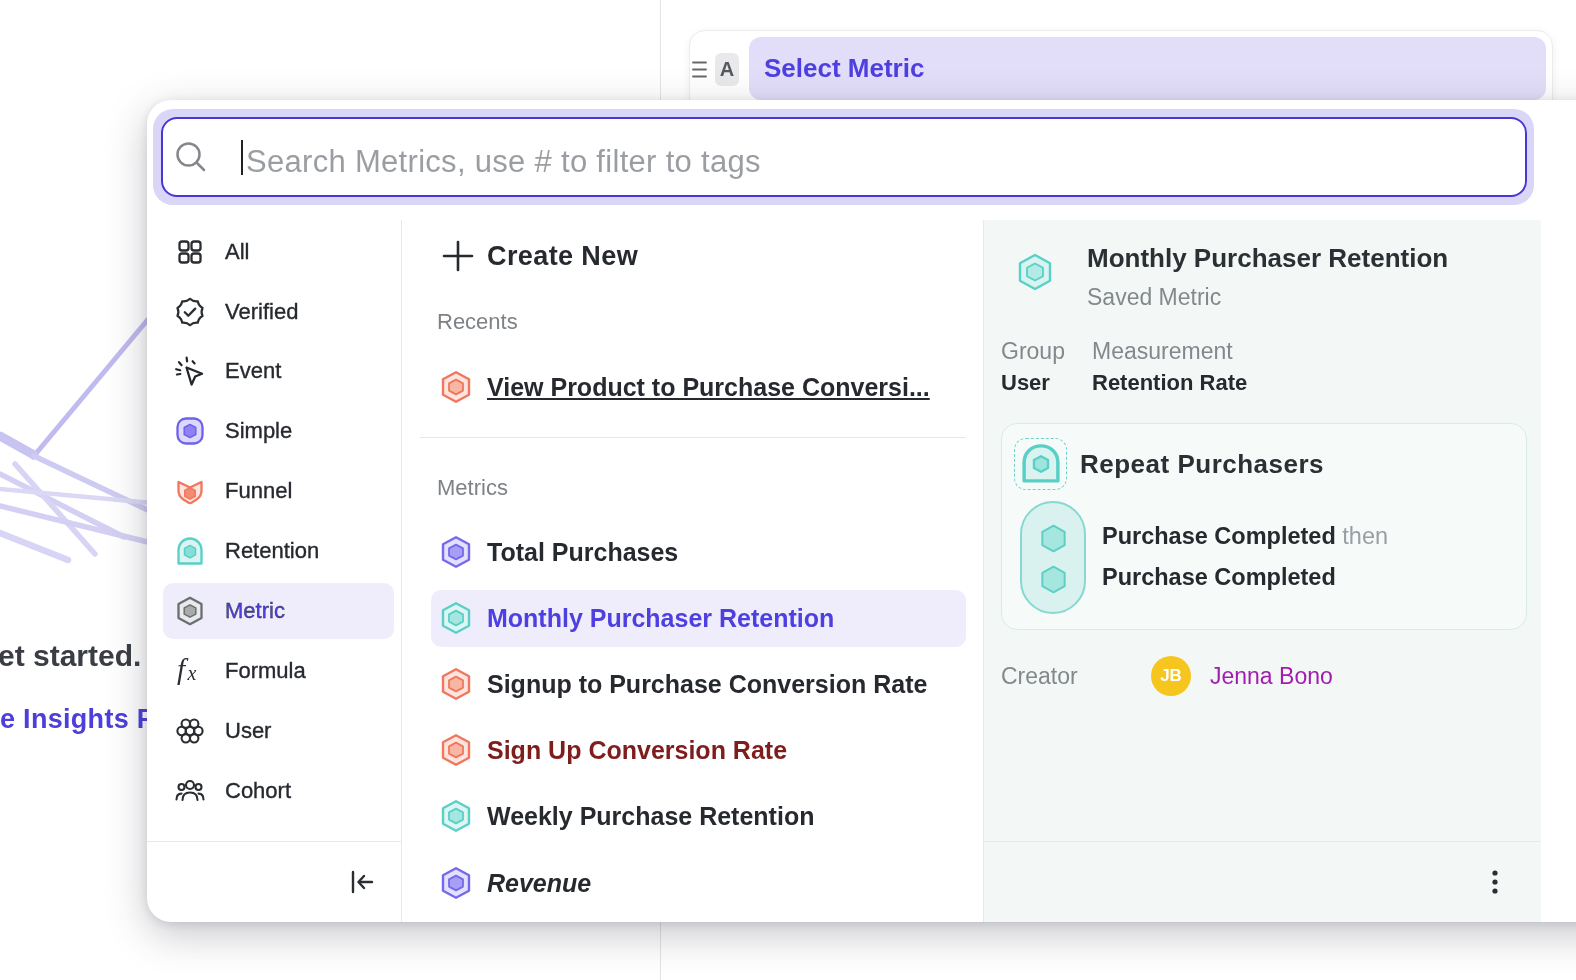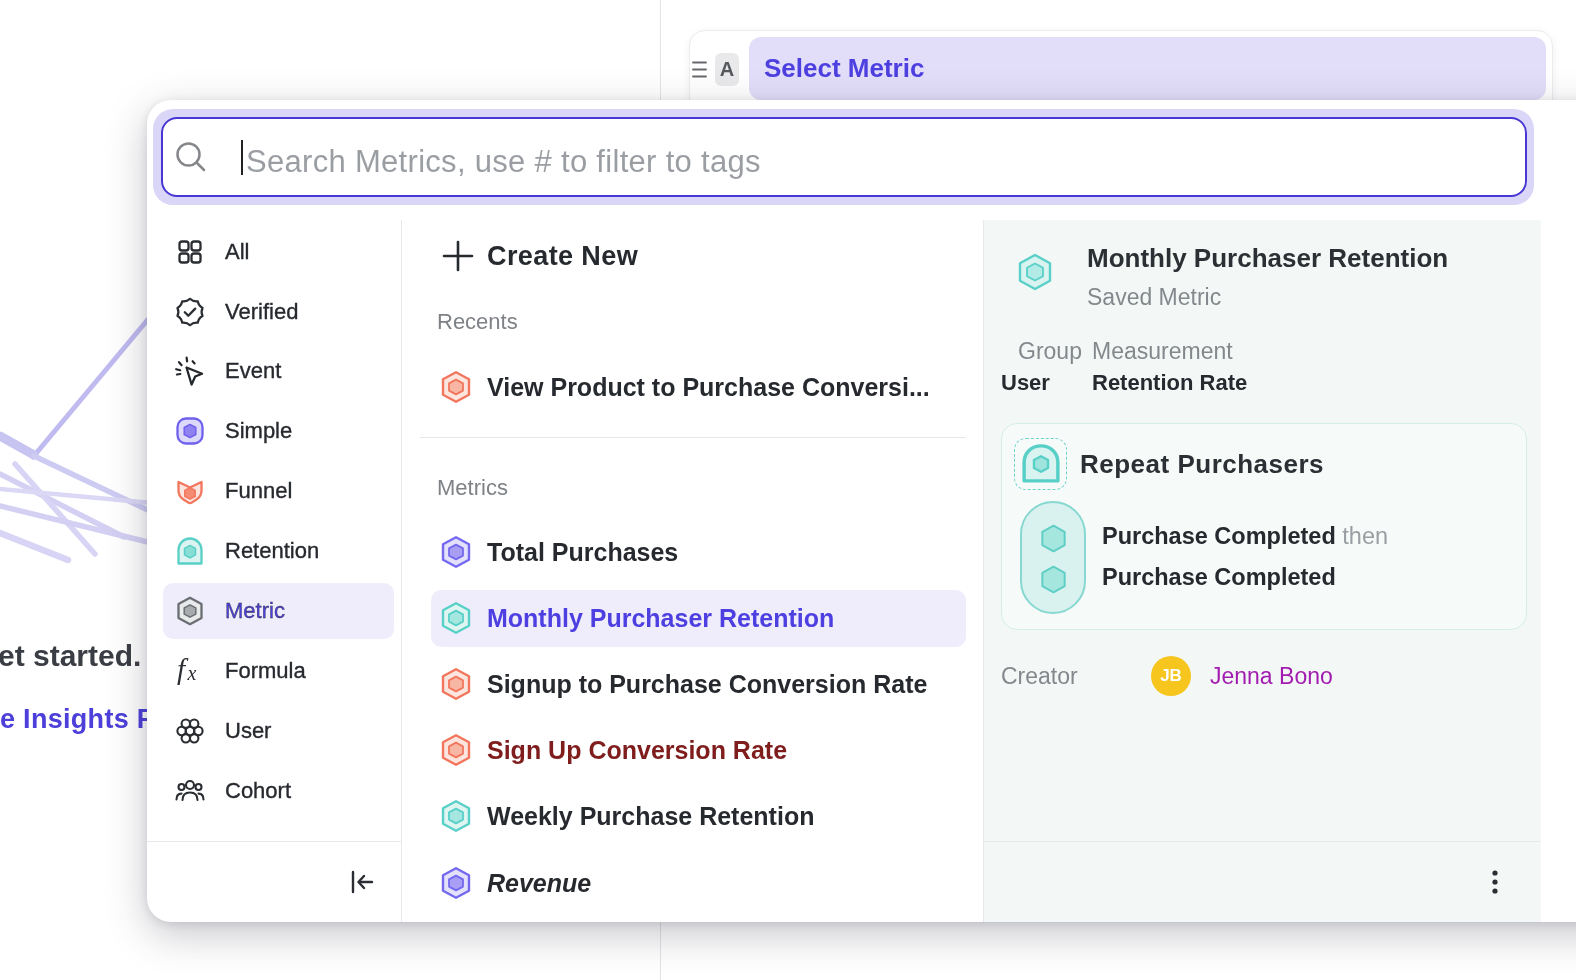--- a/index.html
+++ b/index.html
@@ -165,21 +165,21 @@
           <line x1="2" y1="16" x2="30" y2="16"></line>
         </g>
       </svg>
       <div class="abs" style="left:85px; top:18px; height:36px; display:flex; align-items:center; font-size:27px; letter-spacing:0.4px; font-weight:bold; color:#26292e;">Create New</div>
       <div class="abs row-label" style="left:35px; top:89px;">Recents</div>
 
       <svg class="abs" style="left:38px;top:150px" width="32" height="34" viewBox="0 0 32 34">
         <path d="M16 2.2 L29 9.2 L29 24.8 L16 31.8 L3 24.8 L3 9.2 Z" fill="#fce5de" stroke="#f2765d" stroke-width="2.4" stroke-linejoin="round"></path>
         <path d="M16 9.6 L23 13.4 L23 20.6 L16 24.4 L9 20.6 L9 13.4 Z" fill="#f8b7a5" stroke="#f2765d" stroke-width="1.8" stroke-linejoin="round"></path>
       </svg>
-      <div class="abs" style="left:85px; top:149px; height:36px; display:flex; align-items:center; font-size:25px; font-weight:bold; color:#26292e;">View Product to Purchase Conversi...</div>
+      <div class="abs" style="left:85px; top:149px; height:36px; display:flex; align-items:center; font-size:25px; font-weight:bold; color:#26292e;text-decoration:underline;">View Product to Purchase Conversi...</div>
       <div class="abs" style="left:18px; top:217px; width:546px; height:1px; background:#e5e6e7;"></div>
       <div class="abs row-label" style="left:35px; top:255px;">Metrics</div>
 
       <div class="abs" style="left:29px; top:370px; width:535px; height:57px; background:#efedfc; border-radius:10px;"></div>
 
       <svg class="abs" style="left:38px;top:315px" width="32" height="34" viewBox="0 0 32 34">
         <path d="M16 2.2 L29 9.2 L29 24.8 L16 31.8 L3 24.8 L3 9.2 Z" fill="#e3e0fc" stroke="#7468ee" stroke-width="2.4" stroke-linejoin="round"></path>
         <path d="M16 9.6 L23 13.4 L23 20.6 L16 24.4 L9 20.6 L9 13.4 Z" fill="#a89ff4" stroke="#7468ee" stroke-width="1.8" stroke-linejoin="round"></path>
       </svg>
       <div class="abs" style="left:85px; top:314px; height:36px; display:flex; align-items:center; font-size:25px; font-weight:bold; color:#26292e;">Total Purchases</div>
@@ -212,21 +212,21 @@
     </div>
 
     <div class="abs" id="rightpanel" style="left:837px; top:120px; width:557px; height:702px; background:#f3f8f7;">
 
       <svg class="abs" style="left:33px;top:32px" width="36" height="40" viewBox="0 0 36 40">
         <path d="M18 3 L33 11.2 L33 28.8 L18 37 L3 28.8 L3 11.2 Z" fill="#d9f3f0" stroke="#58d0c7" stroke-width="2.4" stroke-linejoin="round"></path>
         <path d="M18 11.5 L26 15.8 L26 24.2 L18 28.5 L10 24.2 L10 15.8 Z" fill="#b2ebe5" stroke="#58d0c7" stroke-width="1.8" stroke-linejoin="round"></path>
       </svg>
       <div class="abs" style="left:103px; top:20px; height:36px; display:flex; align-items:center; font-size:26px; font-weight:bold; color:#2c3034;">Monthly Purchaser Retention</div>
       <div class="abs rp-grey" style="left:103px; top:60px; height:34px; display:flex; align-items:center;">Saved Metric</div>
-      <div class="abs rp-grey" style="left:17px; top:118px; height:26px; display:flex; align-items:center;margin-left:17px;">Group</div>
+      <div class="abs rp-grey" style="left:17px; top:118px; height:26px; display:flex; align-items:center;">Group</div>
       <div class="abs rp-grey" style="left:108px; top:118px; height:26px; display:flex; align-items:center;">Measurement</div>
       <div class="abs rp-val" style="left:17px; top:150px; height:26px; display:flex; align-items:center;">User</div>
       <div class="abs rp-val" style="left:108px; top:150px; height:26px; display:flex; align-items:center;">Retention Rate</div>
 
       <div class="abs" style="left:17px; top:203px; width:526px; height:207px; background:#f6fbfa; border:1.5px solid #d5ece9; border-radius:16px;">
         <div class="abs" style="left:12px; top:14px; width:53px; height:52px; border:1.6px dashed #6fd2c9; border-radius:12px;"></div>
         <svg class="abs" style="left:14px;top:15px" width="50" height="50" viewBox="0 0 32 32">
           <path d="M5.2 26.8 L5.2 14.8 C5.2 8.8 10 4.4 16 4.4 C22 4.4 26.8 8.8 26.8 14.8 L26.8 26.8 Z" fill="#d9f3f0" stroke="#58d0c7" stroke-width="2.2" stroke-linejoin="round"></path>
           <path d="M16 11 L20.5 13.4 L20.5 18.6 L16 21 L11.5 18.6 L11.5 13.4 Z" fill="#9fe5de" stroke="#58d0c7" stroke-width="1.5" stroke-linejoin="round"></path>
         </svg>

